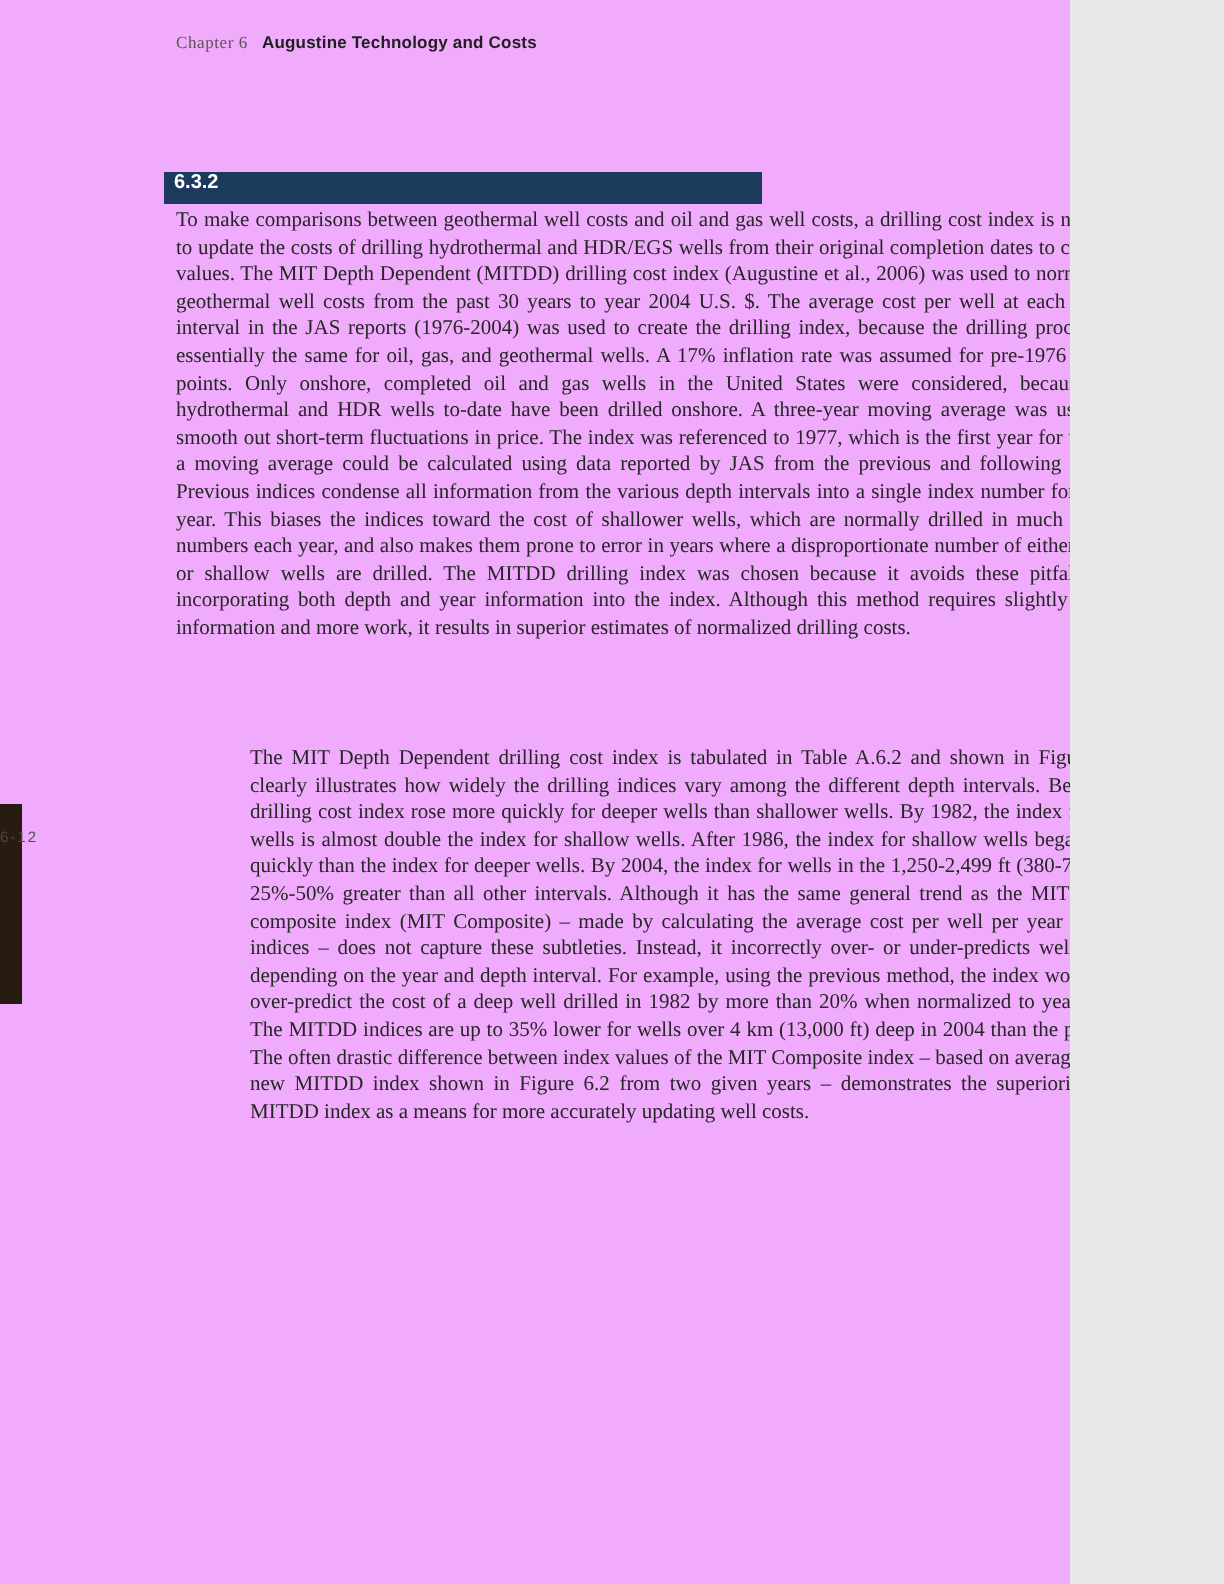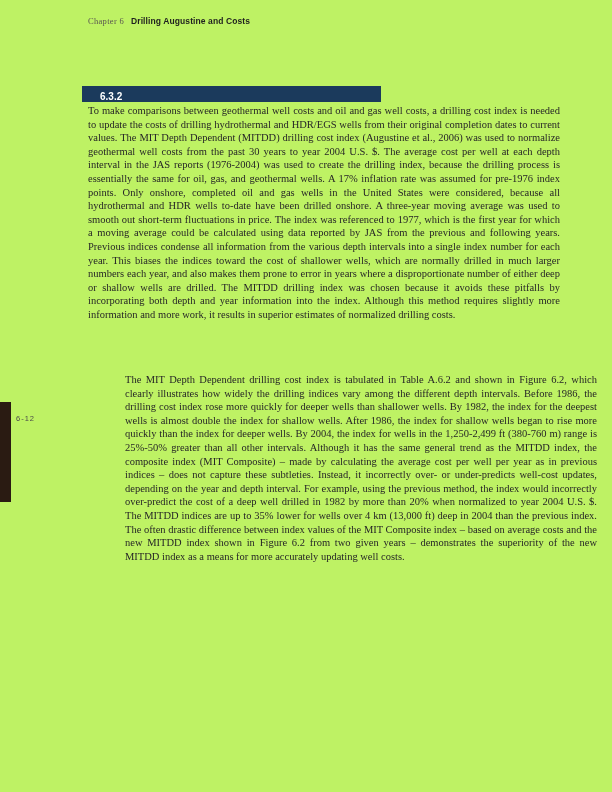--- a/index.html
+++ b/index.html
@@ -2,23 +2,23 @@
 <html><head>
 <meta charset="utf-8">
 <style>
   html, body {
     margin: 0;
     padding: 0;
     background: #e8e8e8;
   }
   .page {
     position: relative;
-    width: 612px;
+    width: 535px;
     height: 792px;
-    background: #bef264;
+    background: #f0abfc;
     overflow: hidden;
     font-family: "Liberation Serif", serif;
   }
   .running-header {
     position: absolute;
     left: 88px;
     top: 16px;
     white-space: nowrap;
     display: flex;
     align-items: baseline;
@@ -38,23 +38,23 @@
     letter-spacing: 0.1px;
   }
   .section-bar {
     position: absolute;
     left: 82px;
     top: 86px;
     width: 299px;
     height: 16px;
     background: #1b3a5c;
     display: flex;
-    align-items: flex-end;
+    align-items: flex-start;
     box-sizing: border-box;
-    padding-left: 18px;
+    padding-left: 5px;
   }
   .section-bar .num,
   .section-bar .title {
     font-family: "Liberation Sans", sans-serif;
     font-weight: bold;
     font-size: 10px;
     color: #ffffff;
     white-space: nowrap;
   }
   .section-bar .num { margin-right: 11px; }
@@ -73,36 +73,36 @@
   .side-tab {
     position: absolute;
     left: 0;
     top: 402px;
     width: 11px;
     height: 100px;
     background: #2a1b12;
   }
   .page-number {
     position: absolute;
-    left: 16px;
+    left: 0;
     top: 414px;
     font-family: "Liberation Sans", sans-serif;
     font-size: 7.5px;
     letter-spacing: 1px;
     color: #4a4a4a;
   }
 </style>
 </head>
 <body>
 
 <div class="page">
 
   <div class="running-header">
     <span class="chapter-label">Chapter 6</span>
-    <span class="chapter-title">Drilling Augustine and Costs</span>
+    <span class="chapter-title">Augustine Technology and Costs</span>
   </div>
 
   <div class="section-bar">
     <span class="num">6.3.2</span>
   </div>
 
   <p class="body-par par-1">To make comparisons between geothermal well costs and oil and gas well costs, a drilling cost index is needed to update the costs of drilling hydrothermal and HDR/EGS wells from their original completion dates to current values. The MIT Depth Dependent (MITDD) drilling cost index (Augustine et al., 2006) was used to normalize geothermal well costs from the past 30 years to year 2004 U.S. $. The average cost per well at each depth interval in the JAS reports (1976-2004) was used to create the drilling index, because the drilling process is essentially the same for oil, gas, and geothermal wells. A 17% inflation rate was assumed for pre-1976 index points. Only onshore, completed oil and gas wells in the United States were considered, because all hydrothermal and HDR wells to-date have been drilled onshore. A three-year moving average was used to smooth out short-term fluctuations in price. The index was referenced to 1977, which is the first year for which a moving average could be calculated using data reported by JAS from the previous and following years. Previous indices condense all information from the various depth intervals into a single index number for each year. This biases the indices toward the cost of shallower wells, which are normally drilled in much larger numbers each year, and also makes them prone to error in years where a disproportionate number of either deep or shallow wells are drilled. The MITDD drilling index was chosen because it avoids these pitfalls by incorporating both depth and year information into the index. Although this method requires slightly more information and more work, it results in superior estimates of normalized drilling costs.</p>
 
   <p class="body-par par-2">The MIT Depth Dependent drilling cost index is tabulated in Table A.6.2 and shown in Figure 6.2, which clearly illustrates how widely the drilling indices vary among the different depth intervals. Before 1986, the drilling cost index rose more quickly for deeper wells than shallower wells. By 1982, the index for the deepest wells is almost double the index for shallow wells. After 1986, the index for shallow wells began to rise more quickly than the index for deeper wells. By 2004, the index for wells in the 1,250-2,499 ft (380-760 m) range is 25%-50% greater than all other intervals. Although it has the same general trend as the MITDD index, the composite index (MIT Composite) – made by calculating the average cost per well per year as in previous indices – does not capture these subtleties. Instead, it incorrectly over- or under-predicts well-cost updates, depending on the year and depth interval. For example, using the previous method, the index would incorrectly over-predict the cost of a deep well drilled in 1982 by more than 20% when normalized to year 2004 U.S. $. The MITDD indices are up to 35% lower for wells over 4 km (13,000 ft) deep in 2004 than the previous index. The often drastic difference between index values of the MIT Composite index – based on average costs and the new MITDD index shown in Figure 6.2 from two given years – demonstrates the superiority of the new MITDD index as a means for more accurately updating well costs.</p>
 

